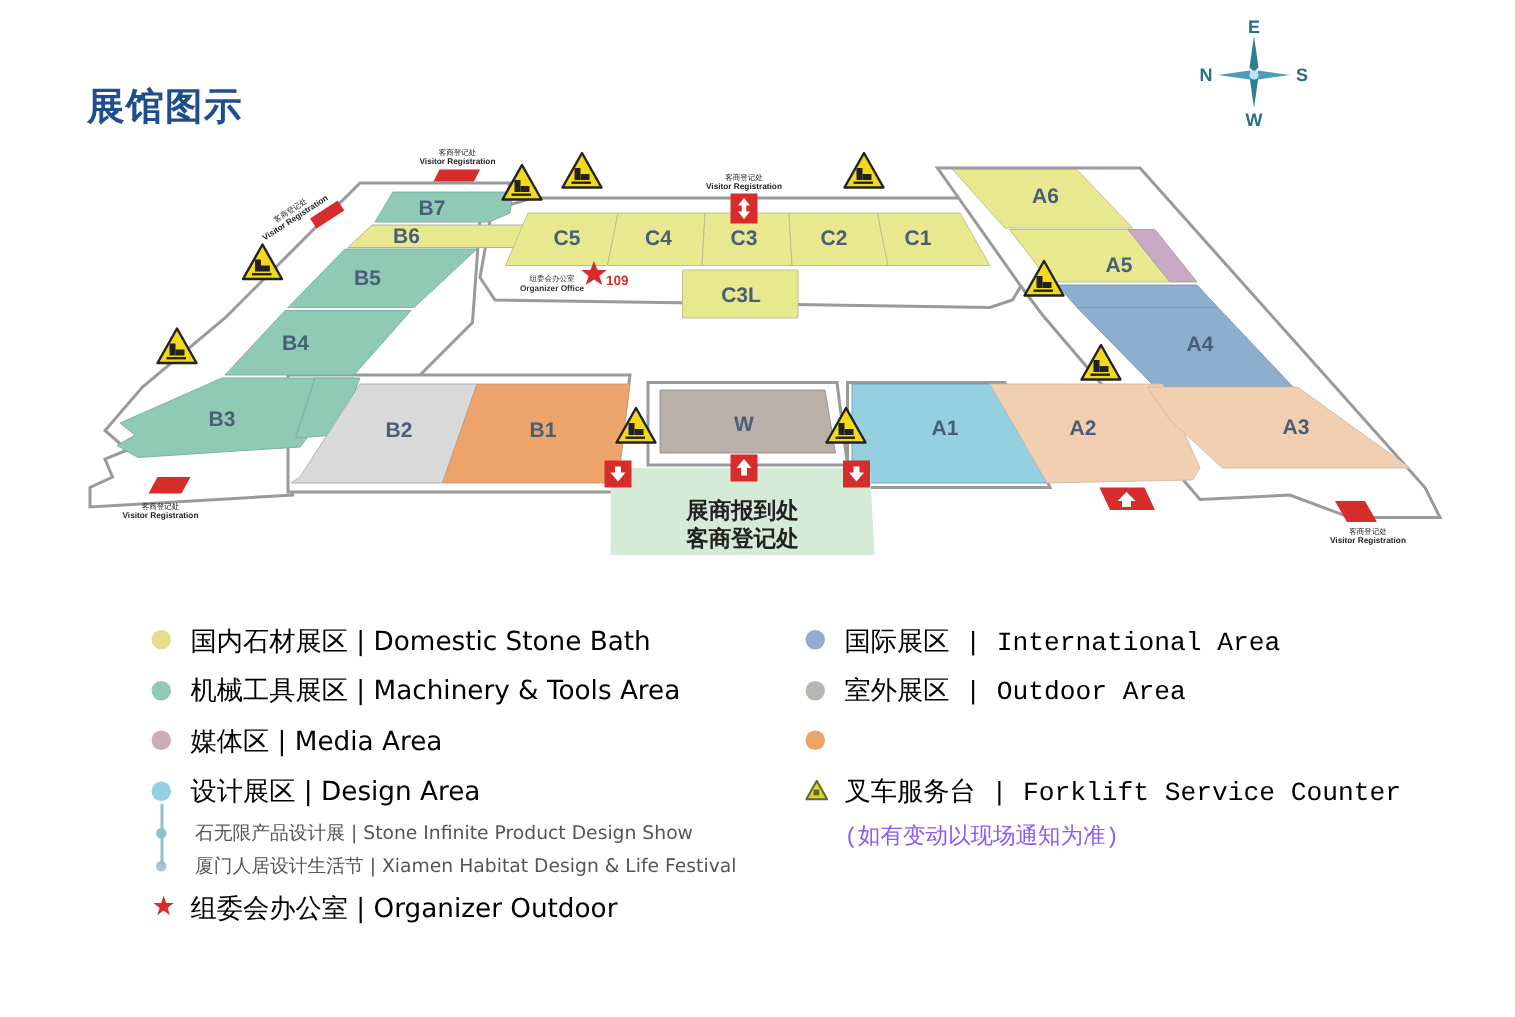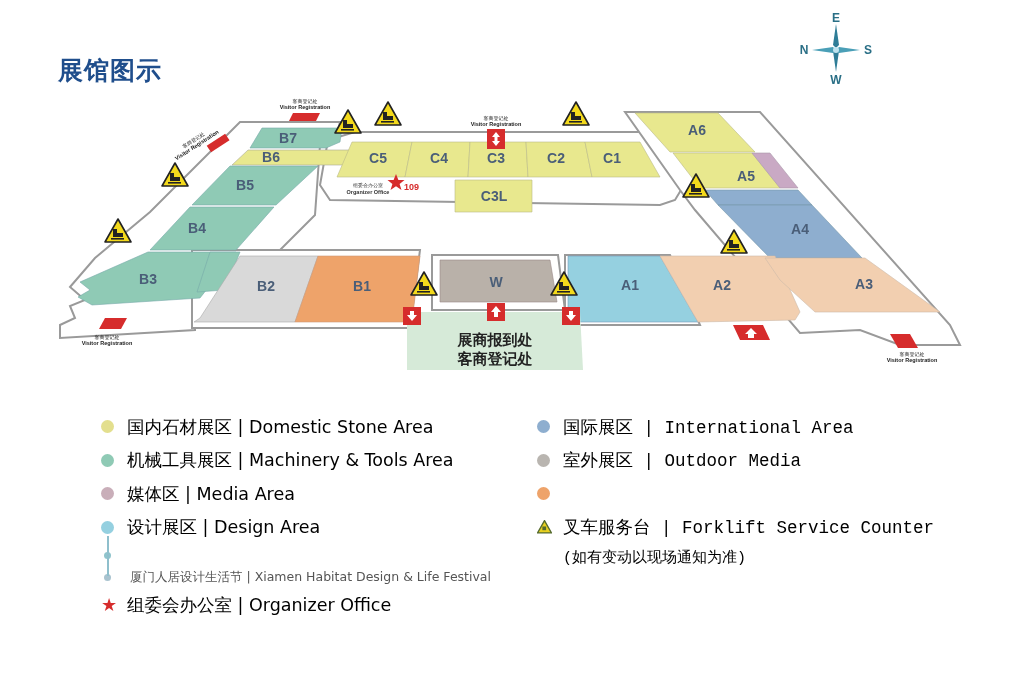--- a/index.html
+++ b/index.html
@@ -8,21 +8,21 @@
   .compass { position: absolute; left: 796px; top: 8px; width: 80px; height: 80px; }
   .map { position: absolute; left: 0; top: 0; width: 1010px; height: 400px; }
   .legend-col { position: absolute; top: 410px; }
   .legend-item { display: flex; align-items: center; height: 33.5px; font-size: 17.5px; white-space: nowrap; }
   .dot { width: 13px; height: 13px; border-radius: 50%; margin-right: 13px; flex: none; }
   .sub-item { display: flex; align-items: center; height: 22px; font-size: 12.5px; color: #555; white-space: nowrap; }
   .sub-dot { width: 7px; height: 7px; border-radius: 50%; margin: 0 19px 0 3px; flex: none; }
   .sub-wrap { position: relative; }
   .sub-line { position: absolute; left: 6px; top: -8px; width: 1.5px; height: 40px; background: #8fbfcc; }
   .star { color: #d62c2c; font-size: 18px; margin-right: 10px; width: 16px; }
-  .note { font-size: 15px; color: #000000; padding-left: 26px; height: 26px; display: flex; align-items: center; }
+  .note { font-size: 15px; color: #8b5cf6; padding-left: 26px; height: 26px; display: flex; align-items: center; }
   .warn-icon { margin-right: 11px; flex: none; }
 </style>
 </head>
 <body>
 
 <div class="title">展馆图示</div>
 
 <svg class="compass" viewBox="0 0 80 80">
   <polygon points="40,16 43,37 40,40 37,37" fill="#2f7d97"></polygon>
   <polygon points="40,64 43,43 40,40 37,43" fill="#2f7d97"></polygon>
@@ -168,58 +168,59 @@
     <use href="#fk" x="696" y="187"></use>
     <use href="#fk" x="734" y="243"></use>
     <use href="#fk" x="424" y="285"></use>
     <use href="#fk" x="564" y="285"></use>
   </g>
 </svg>
 
 <div class="legend-col" style="left:101px;">
   <div class="legend-item">
     <span class="dot" style="background:#e3df8e"></span>
-    <span>国内石材展区 | Domestic Stone Area</span>
+    <span>国内石材展区 | Domestic Stone Bath</span>
   </div>
   <div class="legend-item">
     <span class="dot" style="background:#8fcab5"></span>
     <span>机械工具展区 | Machinery &amp; Tools Area</span>
   </div>
   <div class="legend-item">
     <span class="dot" style="background:#c9aeb9"></span>
     <span>媒体区 | Media Area</span>
   </div>
   <div class="legend-item">
     <span class="dot" style="background:#95d0e0"></span>
     <span>设计展区 | Design Area</span>
   </div>
   <div class="sub-wrap">
     <div class="sub-line"></div>
     <div class="sub-item">
       <span class="sub-dot" style="background:#8fc4cc"></span>
+      <span>石无限产品设计展 | Stone Infinite Product Design Show</span>
     </div>
     <div class="sub-item">
       <span class="sub-dot" style="background:#a9c3cf"></span>
       <span>厦门人居设计生活节 | Xiamen Habitat Design &amp; Life Festival</span>
     </div>
   </div>
   <div class="legend-item">
     <span class="star">★</span>
-    <span>组委会办公室 | Organizer Office</span>
+    <span>组委会办公室 | Organizer Outdoor</span>
   </div>
 </div>
 
 <div class="legend-col" style="left:537px;font-family:Liberation Mono, monospace;">
   <div class="legend-item">
     <span class="dot" style="background:#8eaecf"></span>
     <span>国际展区 | International Area</span>
   </div>
   <div class="legend-item">
     <span class="dot" style="background:#b9b5b0"></span>
-    <span>室外展区 | Outdoor Media</span>
+    <span>室外展区 | Outdoor Area</span>
   </div>
   <div class="legend-item">
     <span class="dot" style="background:#eea36a"></span>
   </div>
   <div class="legend-item">
     <svg class="warn-icon" width="15" height="14" viewBox="-14 -14 28 26">
       <polygon points="0,-13 13,10 -13,10" fill="#e8d020" stroke="#556b2f" stroke-width="2.5"></polygon>
       <rect x="-4" y="-2" width="7" height="7" fill="#556b2f"></rect>
     </svg>
     <span>叉车服务台 | Forklift Service Counter</span>

